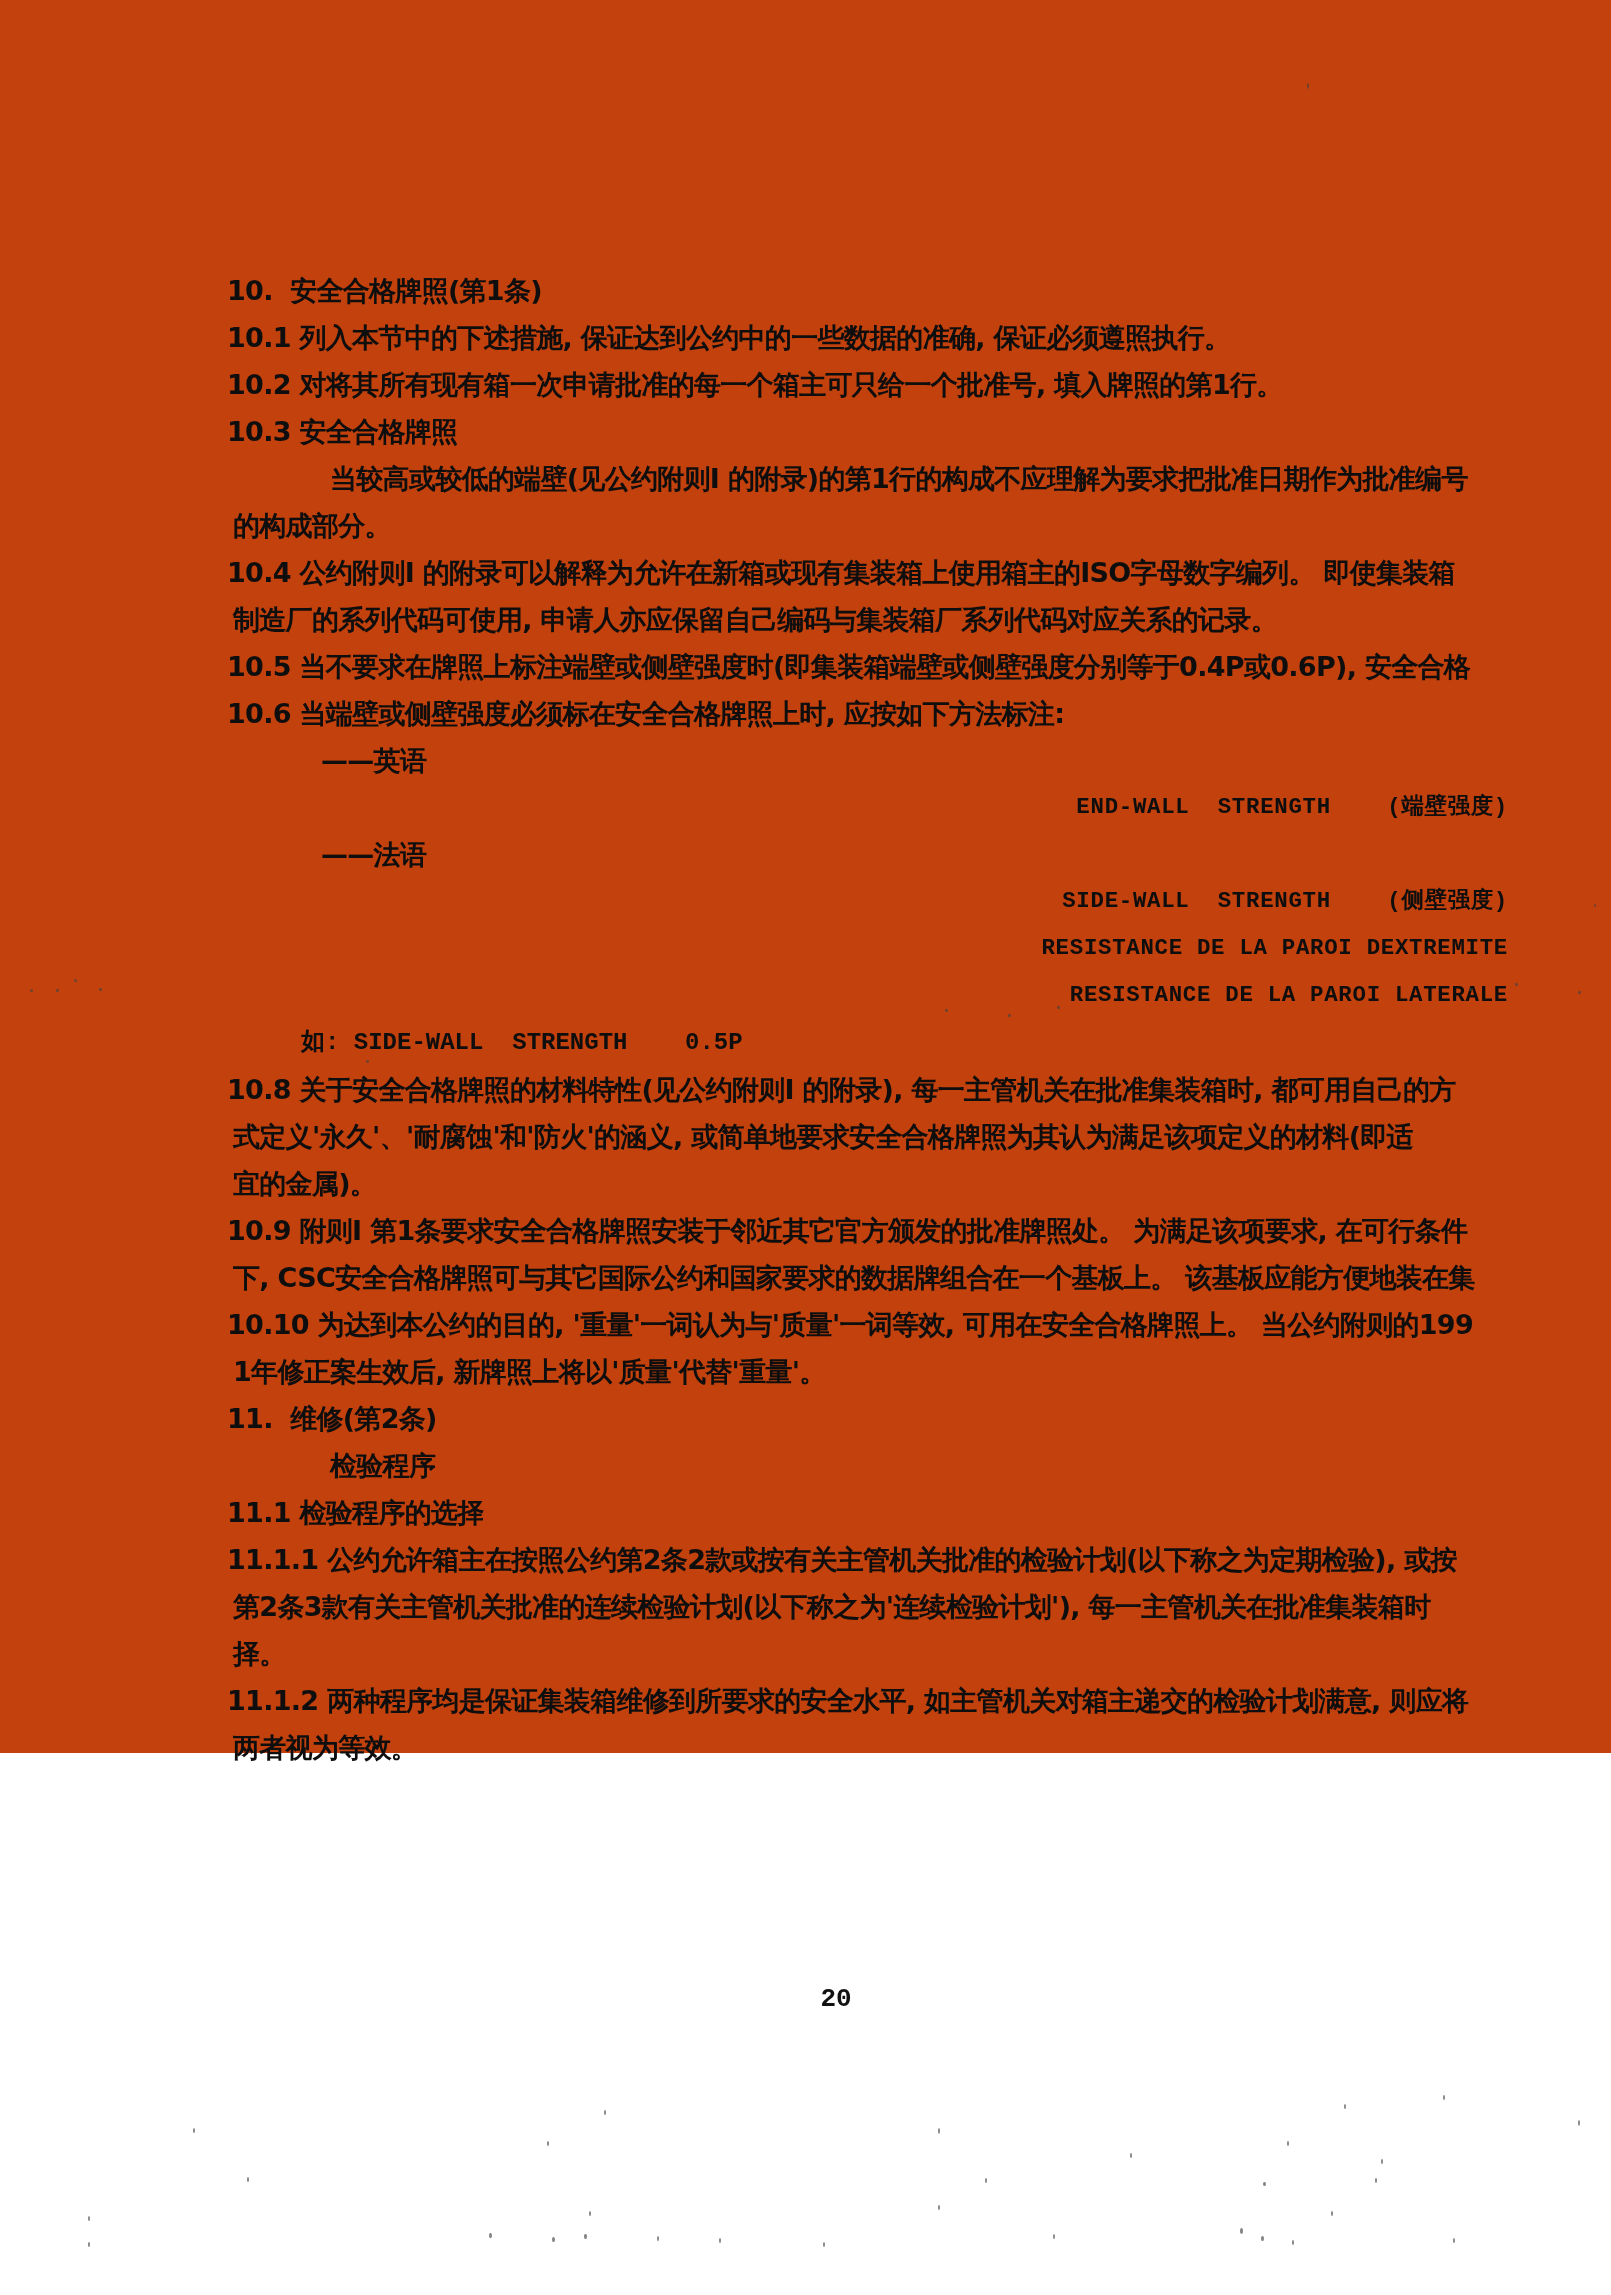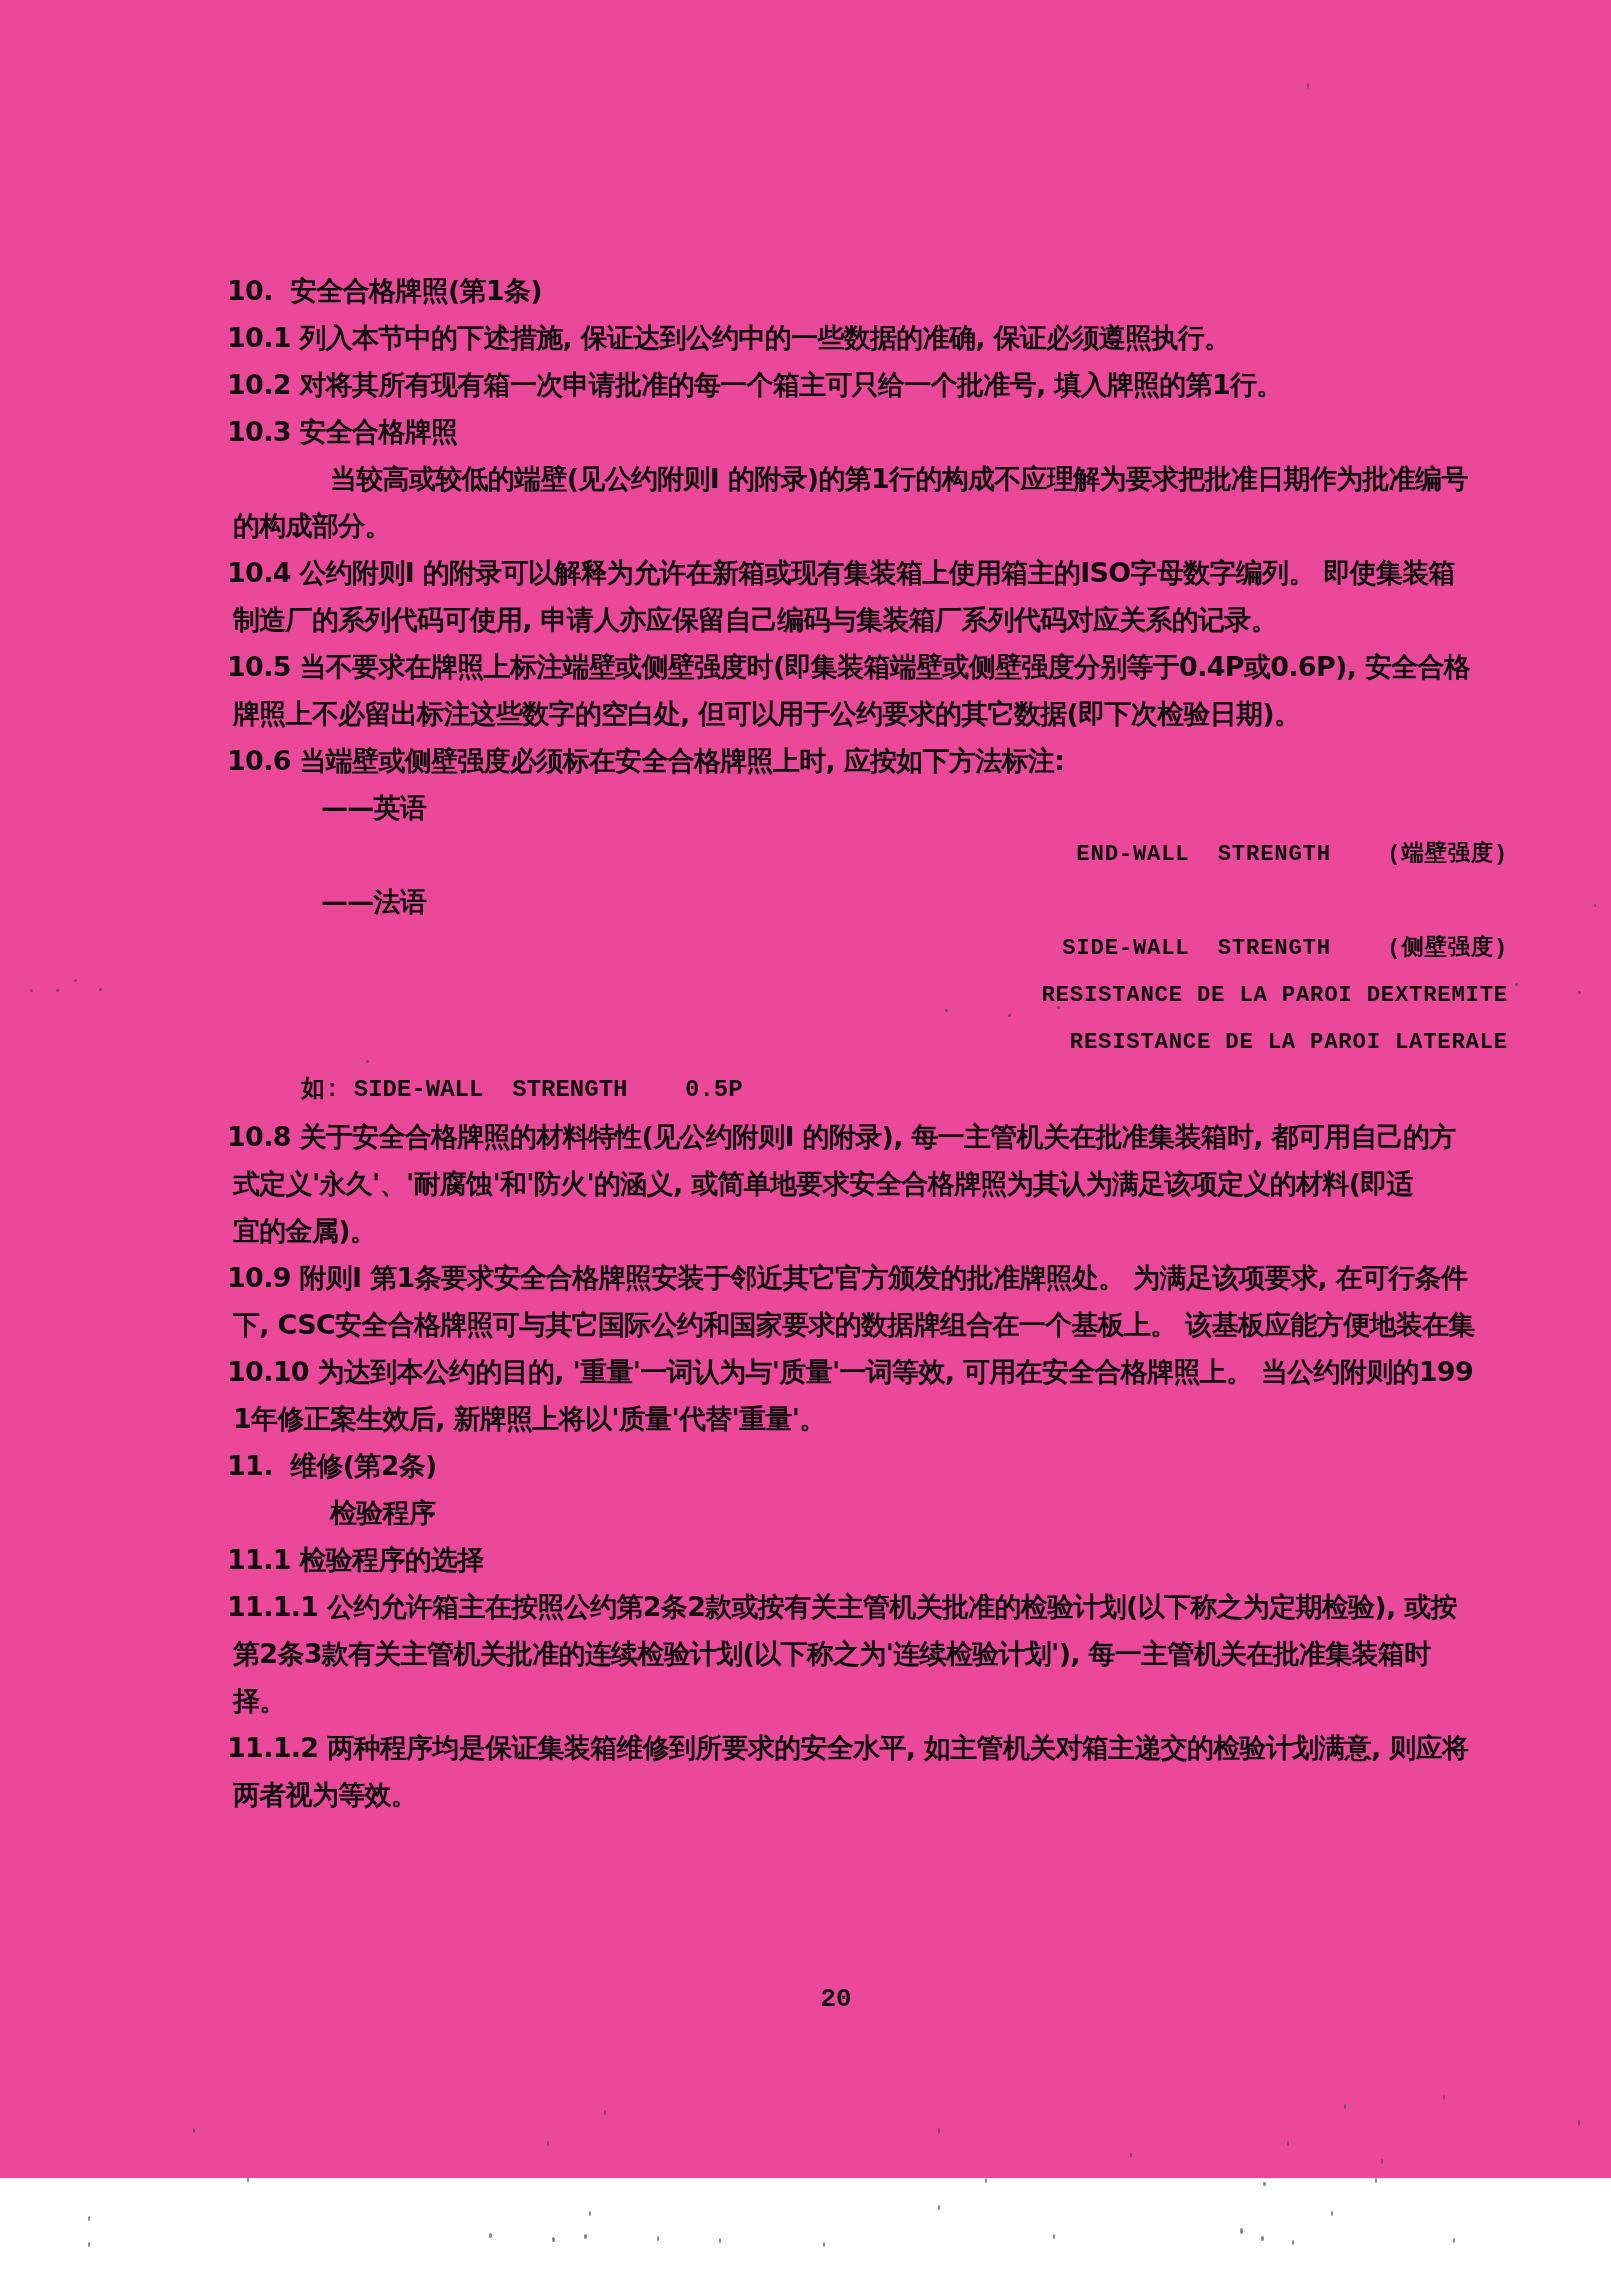--- a/index.html
+++ b/index.html
@@ -7,22 +7,22 @@
     padding: 0;
     width: 1612px;
     height: 2295px;
     background: #ffffff;
     overflow: hidden;
   }
   .page {
     position: absolute;
     left: 0; top: 0;
     width: 1612px;
-    height: 2178px;
-    background: #ec4899;
+    height: 1753px;
+    background: #c2410c;
     color: #0e0e0e;
     font-family: "DejaVu Sans", sans-serif;
   }
   .textblock {
     position: absolute;
     left: 217px;
     top: 267px;
     width: 1291px;
   }
   .ln {
@@ -86,21 +86,20 @@
   <div class="textblock">
     <div class="ln num">10.  安全合格牌照(第1条)</div>
     <div class="ln num">10.1 列入本节中的下述措施, 保证达到公约中的一些数据的准确, 保证必须遵照执行。</div>
     <div class="ln num">10.2 对将其所有现有箱一次申请批准的每一个箱主可只给一个批准号, 填入牌照的第1行。</div>
     <div class="ln num">10.3 安全合格牌照</div>
     <div class="ln p1">当较高或较低的端壁(见公约附则Ⅰ 的附录)的第1行的构成不应理解为要求把批准日期作为批准编号</div>
     <div class="ln cont">的构成部分。</div>
     <div class="ln num">10.4 公约附则Ⅰ 的附录可以解释为允许在新箱或现有集装箱上使用箱主的ISO字母数字编列。 即使集装箱</div>
     <div class="ln cont">制造厂的系列代码可使用, 申请人亦应保留自己编码与集装箱厂系列代码对应关系的记录。</div>
     <div class="ln num">10.5 当不要求在牌照上标注端壁或侧壁强度时(即集装箱端壁或侧壁强度分别等于0.4P或0.6P), 安全合格</div>
-    <div class="ln cont">牌照上不必留出标注这些数字的空白处, 但可以用于公约要求的其它数据(即下次检验日期)。</div>
     <div class="ln num">10.6 当端壁或侧壁强度必须标在安全合格牌照上时, 应按如下方法标注:</div>
     <div class="ln dash">——英语</div>
     <div class="ln eng">END-WALL  STRENGTH    (端壁强度)</div>
     <div class="ln dash">——法语</div>
     <div class="ln eng">SIDE-WALL  STRENGTH    (侧壁强度)</div>
     <div class="ln eng">RESISTANCE DE LA PAROI DEXTREMITE</div>
     <div class="ln eng">RESISTANCE DE LA PAROI LATERALE</div>
     <div class="ln ru">如: SIDE-WALL  STRENGTH    0.5P</div>
     <div class="ln num">10.8 关于安全合格牌照的材料特性(见公约附则Ⅰ 的附录), 每一主管机关在批准集装箱时, 都可用自己的方</div>
     <div class="ln cont">式定义'永久'、'耐腐蚀'和'防火'的涵义, 或简单地要求安全合格牌照为其认为满足该项定义的材料(即适</div>

